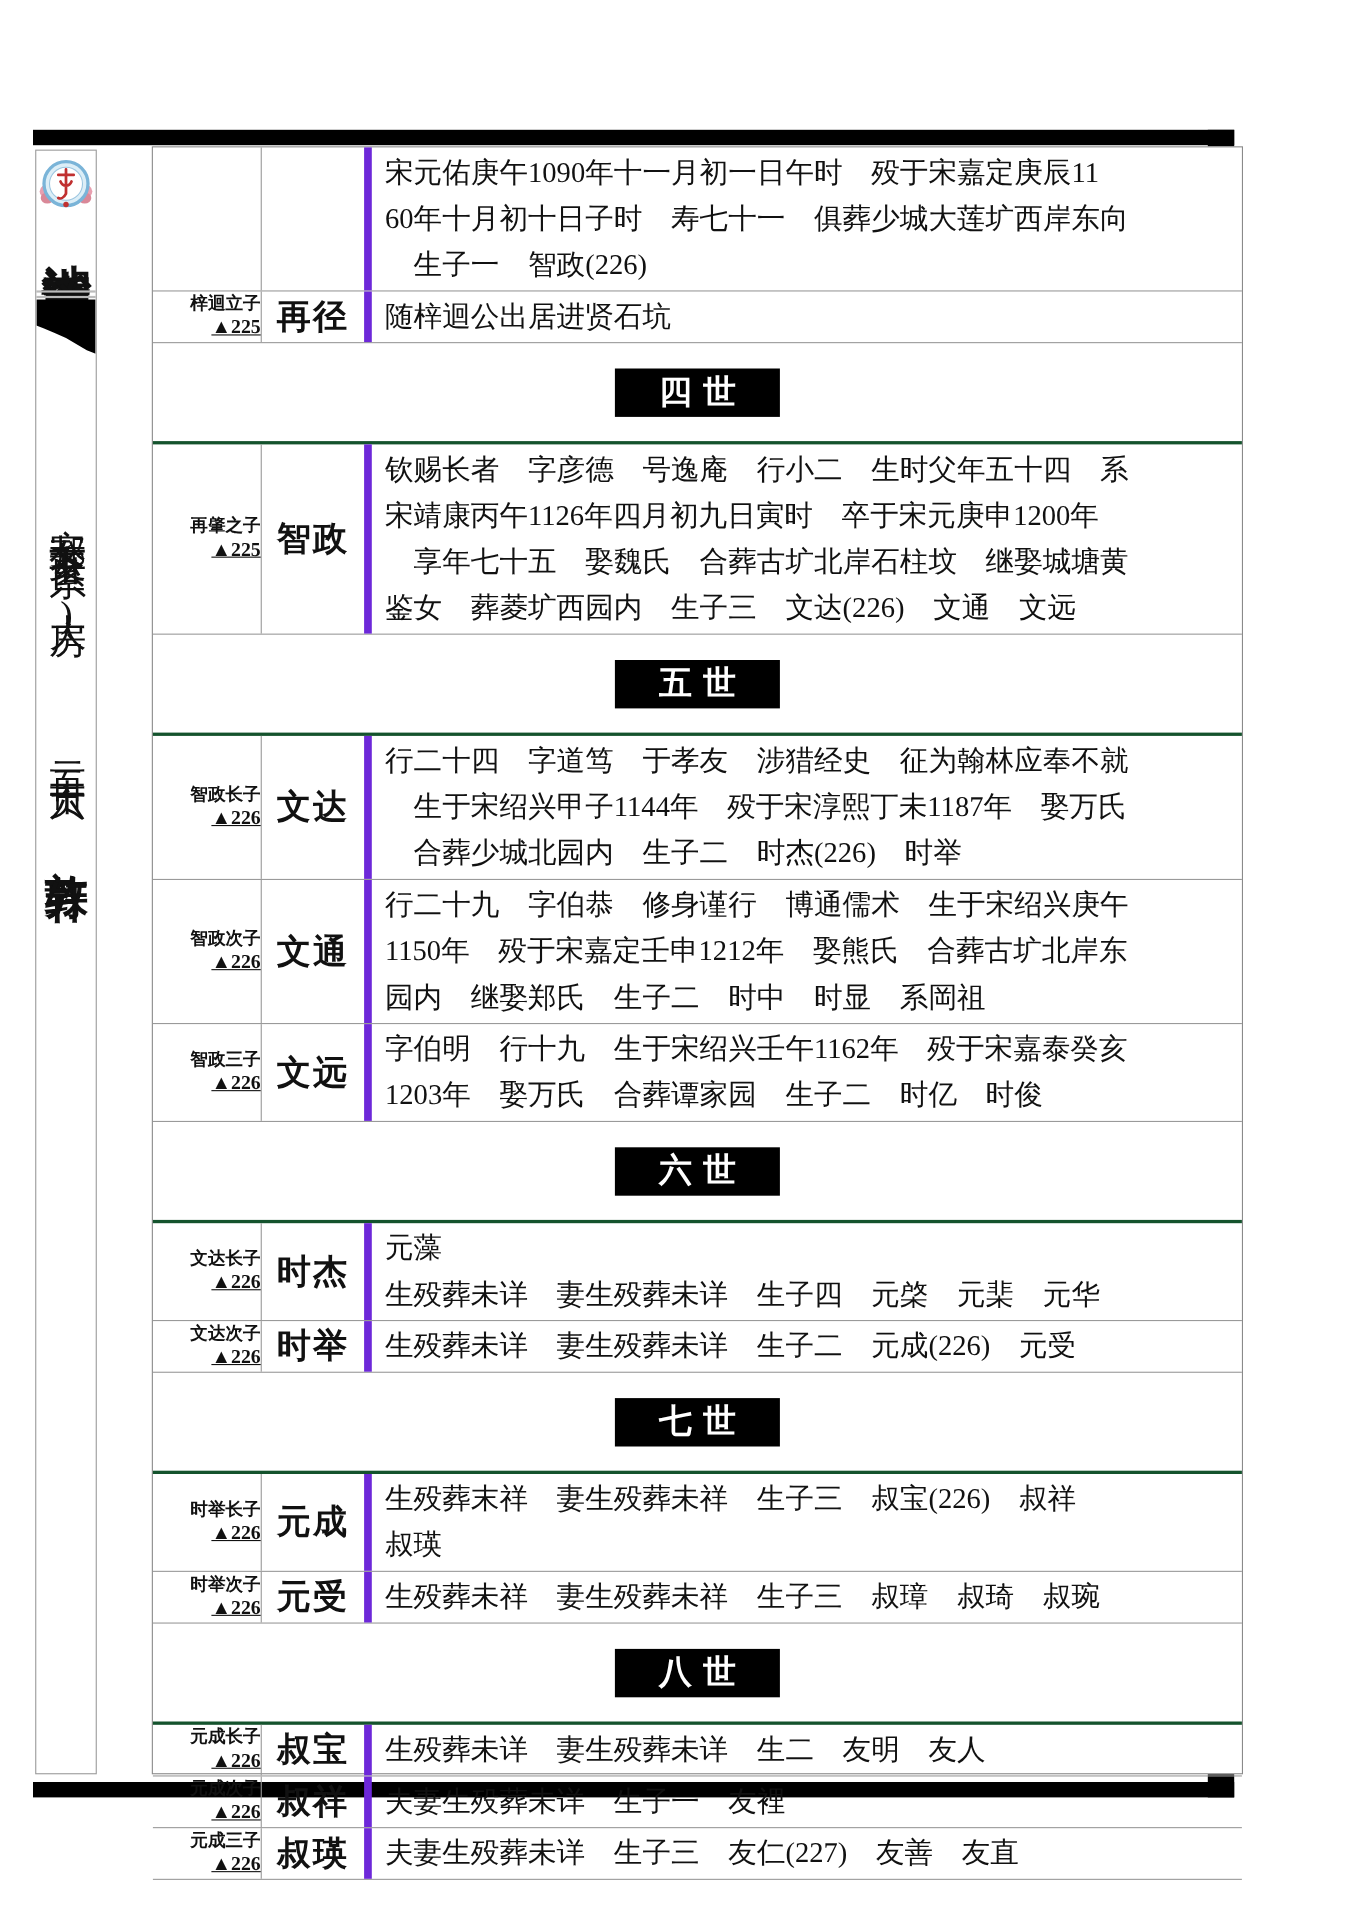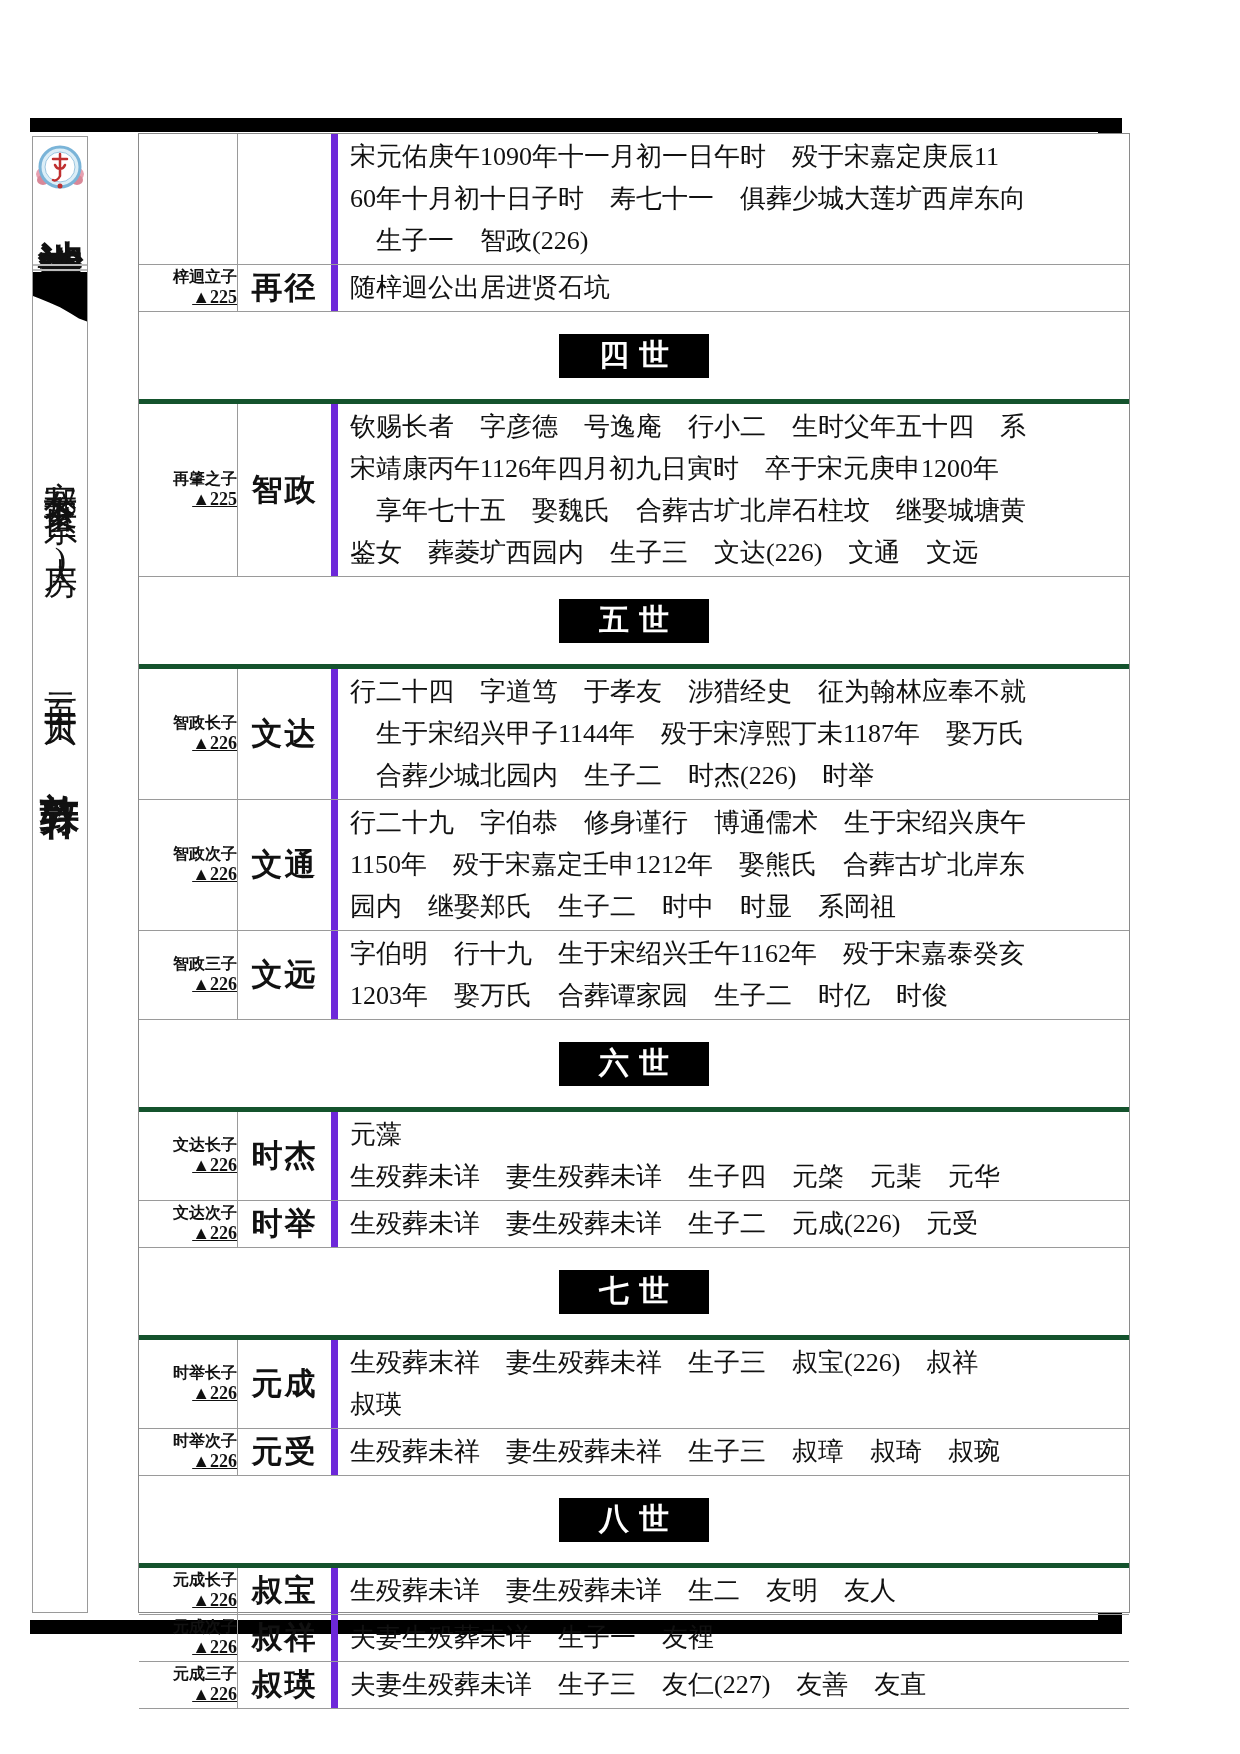--- a/index.html
+++ b/index.html
@@ -36,21 +36,21 @@
   .c-rel{width:99px;flex:none;border-right:1px solid #9a9a9a;box-sizing:border-box;
          display:flex;flex-direction:column;align-items:flex-end;justify-content:center;
          font-size:16px;font-weight:600;line-height:1.2;text-align:center;}
   .c-name{width:100px;flex:none;border-right:7px solid #6d28d9;box-sizing:border-box;
           display:flex;align-items:center;justify-content:center;
           font-size:31px;font-weight:bold;letter-spacing:2px;}
   .c-text{flex:1;padding:2px 10px 2px 12px;box-sizing:border-box;
           font-size:26px;line-height:42px;}
   .c-text .line{white-space:nowrap;}
   .gen-row{display:flex;align-items:center;justify-content:center;height:92px;flex:none;
-           border-bottom:5px solid #14532d;box-sizing:border-box;font-family:Liberation Mono, monospace;}
+           border-bottom:3px solid #14532d;box-sizing:border-box;font-family:Liberation Mono, monospace;}
   .gen-band{background:#000;color:#fff;width:150px;height:44px;display:flex;
             align-items:center;justify-content:center;font-size:30px;font-weight:bold;
             letter-spacing:10px;padding-left:10px;box-sizing:border-box;}
   .ref{font-size:18px;font-weight:600;margin-top:1px;text-decoration:underline;}
 </style>
 </head>
 <body>
 
 <div class="page">
 

